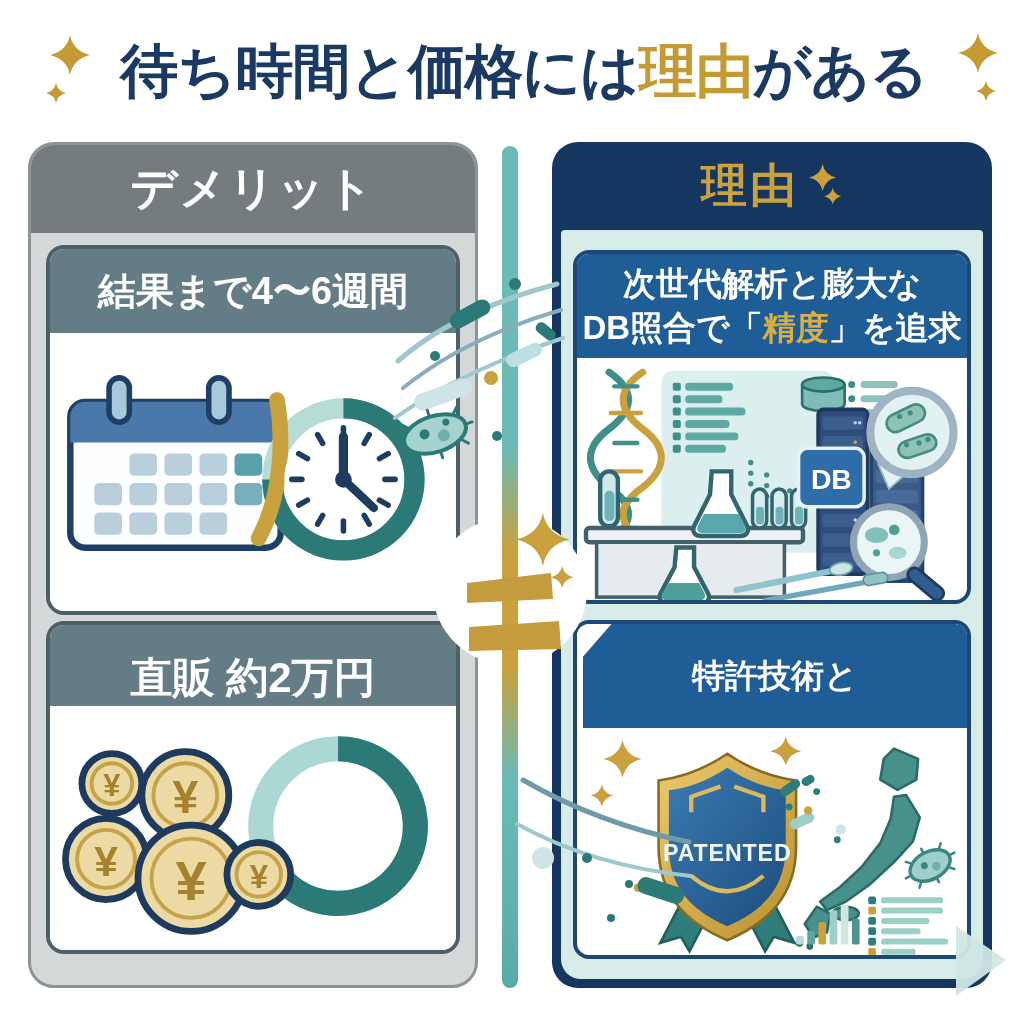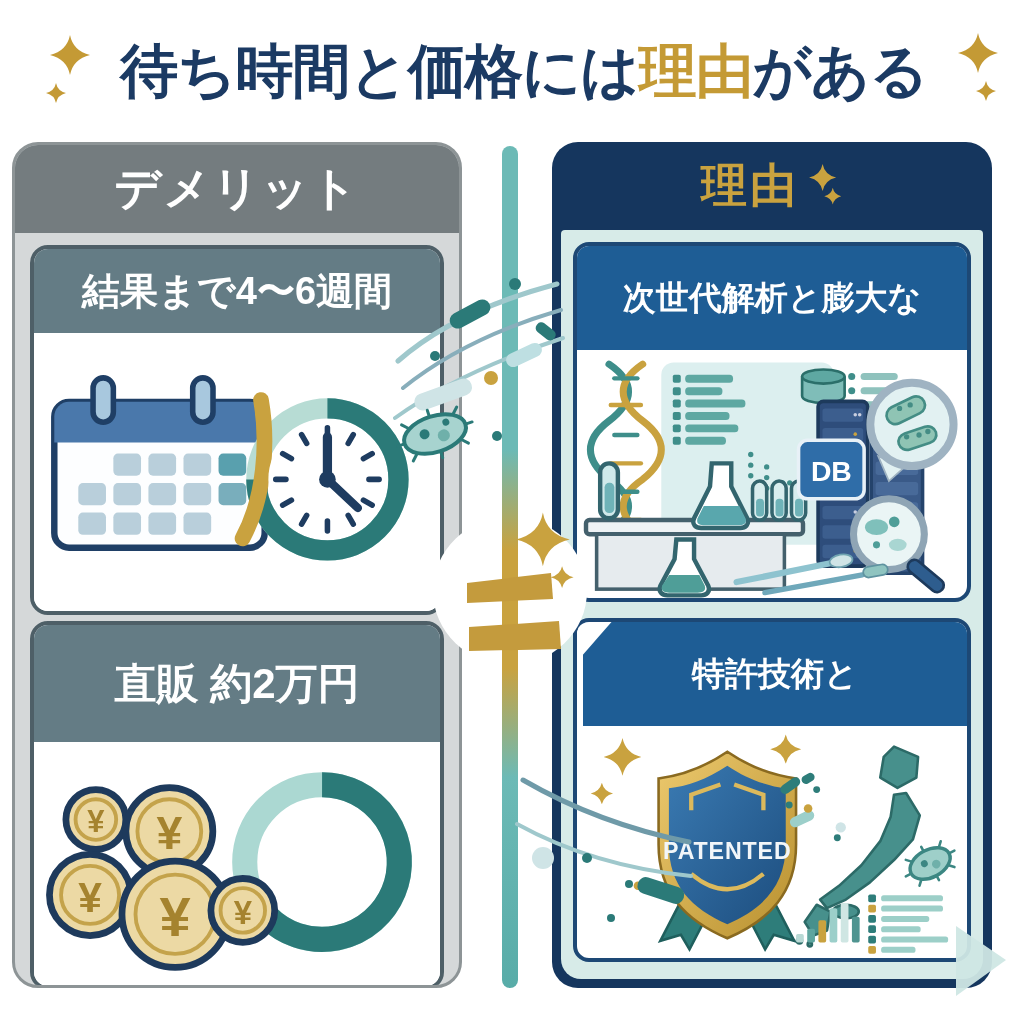--- a/index.html
+++ b/index.html
@@ -9,44 +9,44 @@
 
   
   .title-row { position:absolute; left:12px; top:22px; width:1024px; height:100px;
     display:flex; align-items:center; justify-content:center; gap:22px; }
   .title-text { font-size:58px; font-weight:900; color:#1b3a63; letter-spacing:-1px; white-space:nowrap; }
   .title-text .gold { color:#c49a35; }
   .spark-cluster { position:relative; width:52px; height:90px; }
   .spark-cluster svg { position:absolute; }
 
   
-  .panel-left { position:absolute; left:12px; top:142px; width:450px; height:846px;
+  .panel-left { position:absolute; left:28px; top:142px; width:450px; height:846px;
     background:#d5d8d9; border:3px solid #8d9496; border-radius:26px; overflow:hidden; }
   .panel-left-header { height:88px; background:#747c7f; display:flex; align-items:center; justify-content:center; }
   .panel-left-header span { color:#ffffff; font-size:46px; font-weight:800; letter-spacing:2px; }
   .panel-left-body { padding:12px 15px 14px 15px; display:flex; flex-direction:column; gap:6px; }
 
   .gray-card { border:4px solid #4e5f67; border-radius:18px; overflow:hidden; background:#ffffff; }
   .gray-card-header { background:#647c85; display:flex; align-items:center; justify-content:center; }
   .gray-card-header span { color:#ffffff; font-weight:800; }
   .card-wait .gray-card-header { height:84px; }
   .card-wait .gray-card-header span { font-size:38px; }
   .card-wait .gray-card-body { height:278px; }
-  .card-price .gray-card-header { height:117px; }
+  .card-price .gray-card-header { height:81px;align-items:flex-end; }
   .card-price .gray-card-header span { font-size:42px; }
   .card-price .gray-card-body { height:244px; }
   .gray-card-body { background:#ffffff; }
   .gray-card-body svg { display:block; width:100%; height:100%; }
 
   .panel-right { position:absolute; left:552px; top:142px; width:440px; height:846px;
     background:#15365e; border-radius:26px; overflow:hidden; }
   .panel-right-header { height:88px; display:flex; align-items:center; justify-content:center; gap:10px; }
   .panel-right-header span { color:#c9a23f; font-size:46px; font-weight:800; letter-spacing:3px; }
   .panel-right-body { margin:0 9px 9px 9px; height:749px; background:#d7ebe8;
-    border-radius:4px 4px 20px 20px; padding:12px 12px; display:flex; flex-direction:column; gap:16px; }
+    border-radius:4px 4px 20px 20px; padding:20px 12px; display:flex; flex-direction:column; gap:16px; }
 
   .blue-card { border:4px solid #1d4875; border-radius:16px; overflow:hidden; background:#ffffff; position:relative; }
   .blue-card-header { background:#1e5d95; display:flex; flex-direction:column; align-items:center; justify-content:center; }
   .blue-card-header .line { color:#ffffff; font-size:33px; font-weight:800; line-height:44px; white-space:nowrap; }
   .blue-card-header .line .gold { color:#d8ae45; }
   .card-analysis .blue-card-header { height:104px; }
   .card-analysis .blue-card-body { height:248px; }
   .card-patent .blue-card-header { height:104px;margin-left:6px; }
   .card-patent .blue-card-body { height:232px;text-decoration:underline; }
   .blue-card-body svg { display:block; width:100%; height:100%; }
@@ -189,20 +189,21 @@
       <svg viewBox="0 0 100 130" width="34" height="44">
         <path d="M40 0 Q46 32 80 40 Q46 48 40 80 Q34 48 0 40 Q34 32 40 0 Z" fill="#c9a23f"></path>
         <path d="M70 70 Q74 90 95 95 Q74 100 70 120 Q66 100 45 95 Q66 90 70 70 Z" fill="#c9a23f"></path>
       </svg>
     </div>
     <div class="panel-right-body">
 
       <div class="blue-card card-analysis">
         <div class="blue-card-header">
           <div class="line">次世代解析と膨大な</div>
+          <div class="line"><span>DB照合で「</span><span class="gold">精度</span><span>」を追求</span></div>
         </div>
         <div class="blue-card-body">
           <svg viewBox="0 0 440 280">
             <rect x="95" y="14" width="195" height="206" rx="14" fill="#dcefef"></rect>
 
             <g fill="#3f8e8a">
               <rect x="108" y="28" width="9" height="9" rx="2"></rect>
                 <rect x="122" y="28" width="54" height="9" rx="4" fill="#5ea8a2"></rect>
               <rect x="108" y="42" width="9" height="9" rx="2"></rect>
                 <rect x="122" y="42" width="42" height="9" rx="4" fill="#5ea8a2"></rect>

